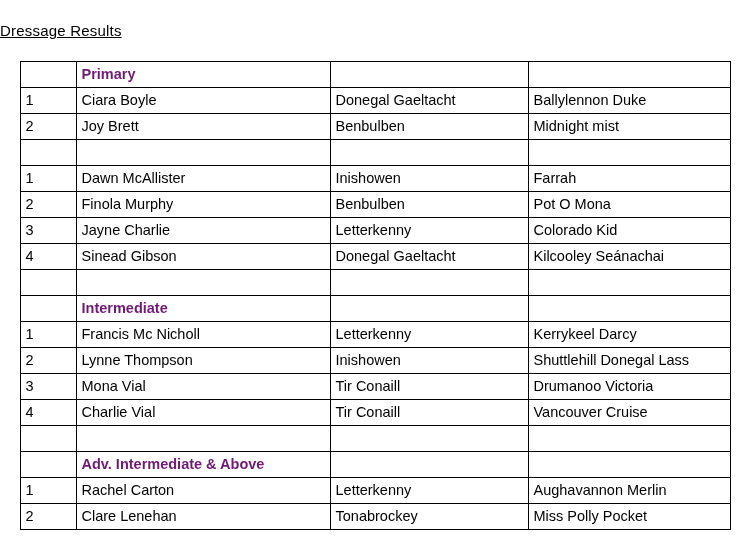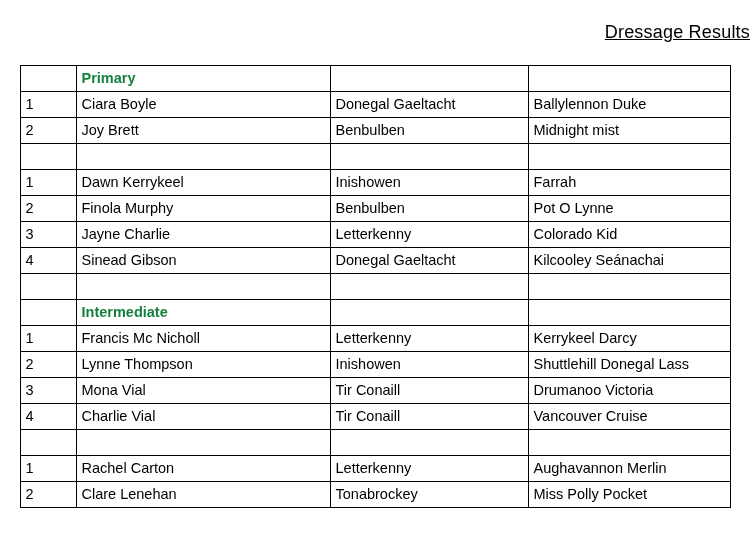--- a/index.html
+++ b/index.html
@@ -14,22 +14,22 @@
     color: #000000;
     overflow: hidden;
   }
   .page {
     position: relative;
     width: 750px;
     height: 558px;
     box-sizing: border-box;
   }
   .doc-title {
-    text-align: right;
-    font-size: 18px;
+    text-align: left;
+    font-size: 15px;
     font-weight: normal;
     text-decoration: underline;
     margin: 22px 0 0 0;
     padding: 0;
     letter-spacing: 0.2px;
   }
   table.results {
     border-collapse: collapse;
     margin: 22px auto 0 auto;
     width: 710px;
@@ -53,21 +53,21 @@
   td.place {
     font-size: 14.5px;
   }
   td.place sup {
     font-size: 9.5px;
     vertical-align: super;
     line-height: 0;
     margin-left: 44px;
   }
   .category {
-    color: #15803d;
+    color: #701a75;
     font-weight: bold;
     font-size: 14.5px;
   }
   tr.spacer td {
     height: 23px;
   }
 </style>
 </head>
 <body>
 
@@ -102,29 +102,29 @@
           <td>Midnight mist</td>
         </tr>
         <tr class="spacer">
           <td>&nbsp;</td>
           <td>&nbsp;</td>
           <td>&nbsp;</td>
           <td>&nbsp;</td>
         </tr>
         <tr>
           <td class="place">1<sup>st</sup></td>
-          <td>Dawn Kerrykeel</td>
+          <td>Dawn McAllister</td>
           <td>Inishowen</td>
           <td>Farrah</td>
         </tr>
         <tr>
           <td class="place">2<sup>nd</sup></td>
           <td>Finola Murphy</td>
           <td>Benbulben</td>
-          <td>Pot O Lynne</td>
+          <td>Pot O Mona</td>
         </tr>
         <tr>
           <td class="place">3<sup>rd</sup></td>
           <td>Jayne Charlie</td>
           <td>Letterkenny</td>
           <td>Colorado Kid</td>
         </tr>
         <tr>
           <td class="place">4<sup>th</sup></td>
           <td>Sinead Gibson</td>
@@ -167,20 +167,26 @@
           <td>Tir Conaill</td>
           <td>Vancouver Cruise</td>
         </tr>
         <tr class="spacer">
           <td>&nbsp;</td>
           <td>&nbsp;</td>
           <td>&nbsp;</td>
           <td>&nbsp;</td>
         </tr>
         <tr>
+          <td class="place">&nbsp;</td>
+          <td><span class="category">Adv. Intermediate &amp; Above</span></td>
+          <td>&nbsp;</td>
+          <td>&nbsp;</td>
+        </tr>
+        <tr>
           <td class="place">1<sup>st</sup></td>
           <td>Rachel Carton</td>
           <td>Letterkenny</td>
           <td>Aughavannon Merlin</td>
         </tr>
         <tr>
           <td class="place">2<sup>nd</sup></td>
           <td>Clare Lenehan</td>
           <td>Tonabrockey</td>
           <td>Miss Polly Pocket</td>

